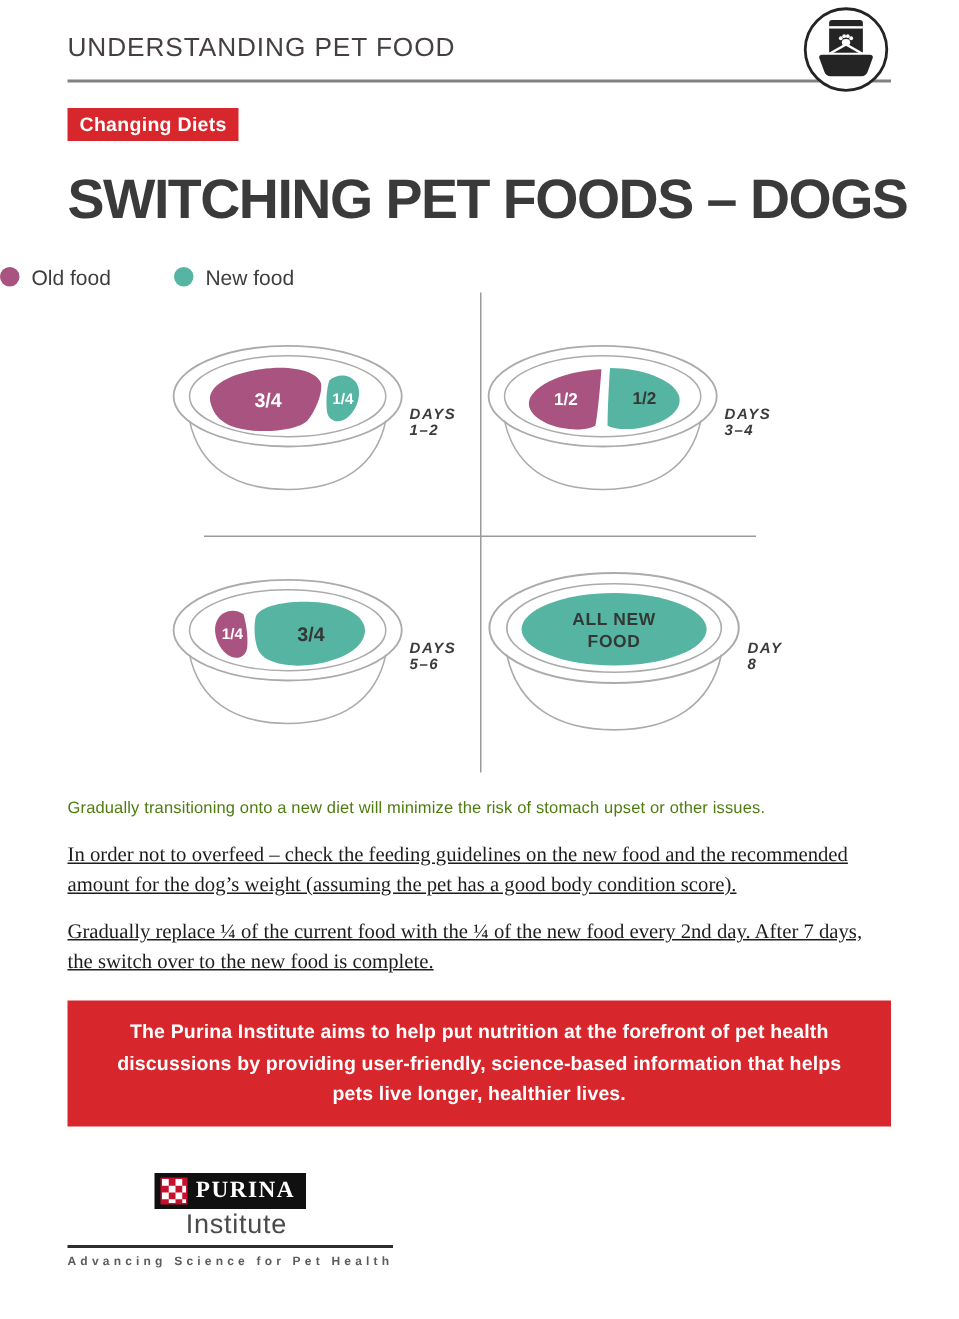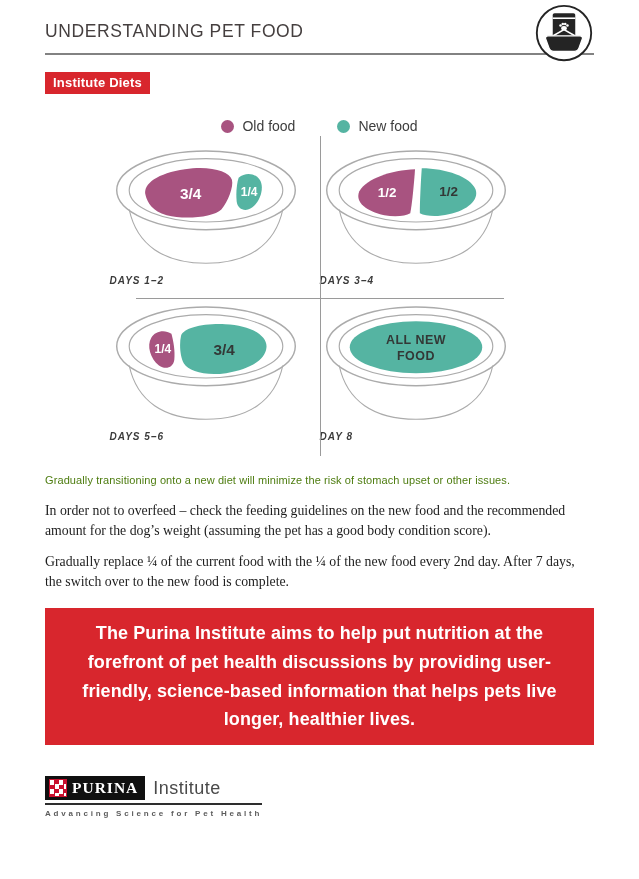--- a/index.html
+++ b/index.html
@@ -39,38 +39,38 @@
   .page-title {
     margin: 20px 45px 0;
     font-size: 37px;
     line-height: 1.05;
     font-weight: bold;
     letter-spacing: -1px;
     color: #3a3a3a;
     white-space: nowrap;
   }
   
-  .legend { margin-top: 24px; display: flex; justify-content: center; gap: 42px; align-items: center; }
+  .legend { margin-top: 24px; display: flex; justify-content: flex-start; gap: 42px; align-items: center; }
   .legend-item { display: flex; align-items: center; gap: 8px; }
   .legend-dot { width: 13px; height: 13px; border-radius: 50%; }
   .dot-old { background: #a85380; }
   .dot-new { background: #55b4a2; }
   .legend-label { font-size: 14px; color: #3d3d3d; }
   
   .diagram {
     position: relative;
     width: 420px;
     margin: 8px auto 0;
     display: grid;
     grid-template-columns: 210px 210px;
     grid-template-rows: 156px 156px;
   }
   .divider-v { position: absolute; left: 50%; top: -6px; bottom: -2px; width: 1px; background: #9a9a9a; }
   .divider-h { position: absolute; top: 50%; left: 26px; right: 26px; height: 1px; background: #9a9a9a; }
-  .quadrant { display: flex; flex-direction: column; padding-top: 4px; }
+  .quadrant { display: flex; flex-direction: row; align-items: center; padding-top: 4px; }
   .bowl-svg { width: 192px; height: 127px; display: block; }
   .bowl-label {
     margin-top: 2px;
     font-size: 10px;
     font-weight: bold;
     letter-spacing: 1px;
     color: #3b3b3b;
     font-style: italic;
   }
   .bowl-line { fill: #ffffff; stroke: #ababab; stroke-width: 1.5; }
@@ -84,37 +84,37 @@
   .fs14 { font-size: 14px; }
   .fs12 { font-size: 12.5px; }
   .fs13 { font-size: 13px; letter-spacing: 0.5px; }
   
   .lead {
     margin: 20px 45px 0;
     font-size: 11px;
     color: #4d7c0f;
     letter-spacing: 0.1px;
   }
-  .body-copy { margin: 15px 45px 0; font-family: "Liberation Serif", serif; color: #1d1d1d; }
+  .body-copy { margin: 15px 45px 0; font-family: "Liberation Serif", serif; color: #1d1d1d; text-decoration: underline; }
   .body-copy p { font-size: 13.8px; line-height: 1.45; margin-bottom: 11px; }
   
   .callout {
     margin: 16px 45px 0;
     background: #d8262d;
     color: #ffffff;
-    font-size: 18px;
+    font-size: 13px;
     font-weight: bold;
     line-height: 1.6;
     text-align: center;
     padding: 11px 22px;
     letter-spacing: 0.1px;
   }
   
   .brand-block { display: inline-block; margin: 31px 0 0 45px; }
-  .brand-row { display: flex; align-items: center; }
+  .brand-row { display: flex; align-items: center; flex-direction: column; }
   .purina-box {
     display: inline-flex;
     align-items: center;
     gap: 5px;
     background: #101010;
     padding: 3px 7px 3px 4px;
   }
   .checkerboard {
     width: 18px; height: 18px;
     background:
@@ -174,24 +174,25 @@
       <circle cx="-1.3" cy="-9.5" r="1.35" fill="#ffffff"></circle>
       <circle cx="1.3" cy="-9.5" r="1.35" fill="#ffffff"></circle>
       <circle cx="3.7" cy="-8" r="1.35" fill="#ffffff"></circle>
       <path d="M -17,3 L 17,3 C 19,3 20.2,4.6 19.6,6.2 L 16,16 C 15.2,18.2 13.4,19.6 11,19.6 L -11,19.6 C -13.4,19.6 -15.2,18.2 -16,16 L -19.6,6.2 C -20.2,4.6 -19,3 -17,3 Z" fill="#242424" stroke="#ffffff" stroke-width="1.3"></path>
     </svg>
   </div>
   <div class="header-rule"></div>
 
   
   <div class="badge-wrap">
-    <span class="badge">Institute Diets</span>
-  </div>
-
-  
+    <span class="badge">Changing Diets</span>
+  </div>
+
+  
+  <h1 class="page-title">SWITCHING PET FOODS – DOGS</h1>
 
   
   <div class="legend">
     <div class="legend-item">
       <span class="legend-dot dot-old"></span>
       <span class="legend-label">Old food</span>
     </div>
     <div class="legend-item">
       <span class="legend-dot dot-new"></span>
       <span class="legend-label">New food</span>

